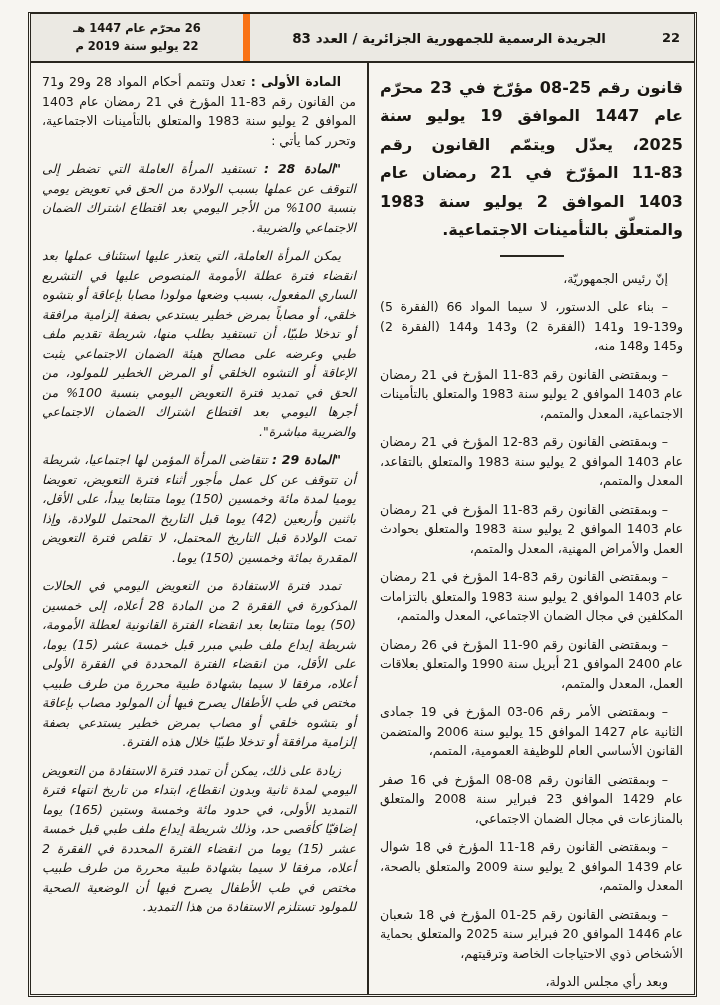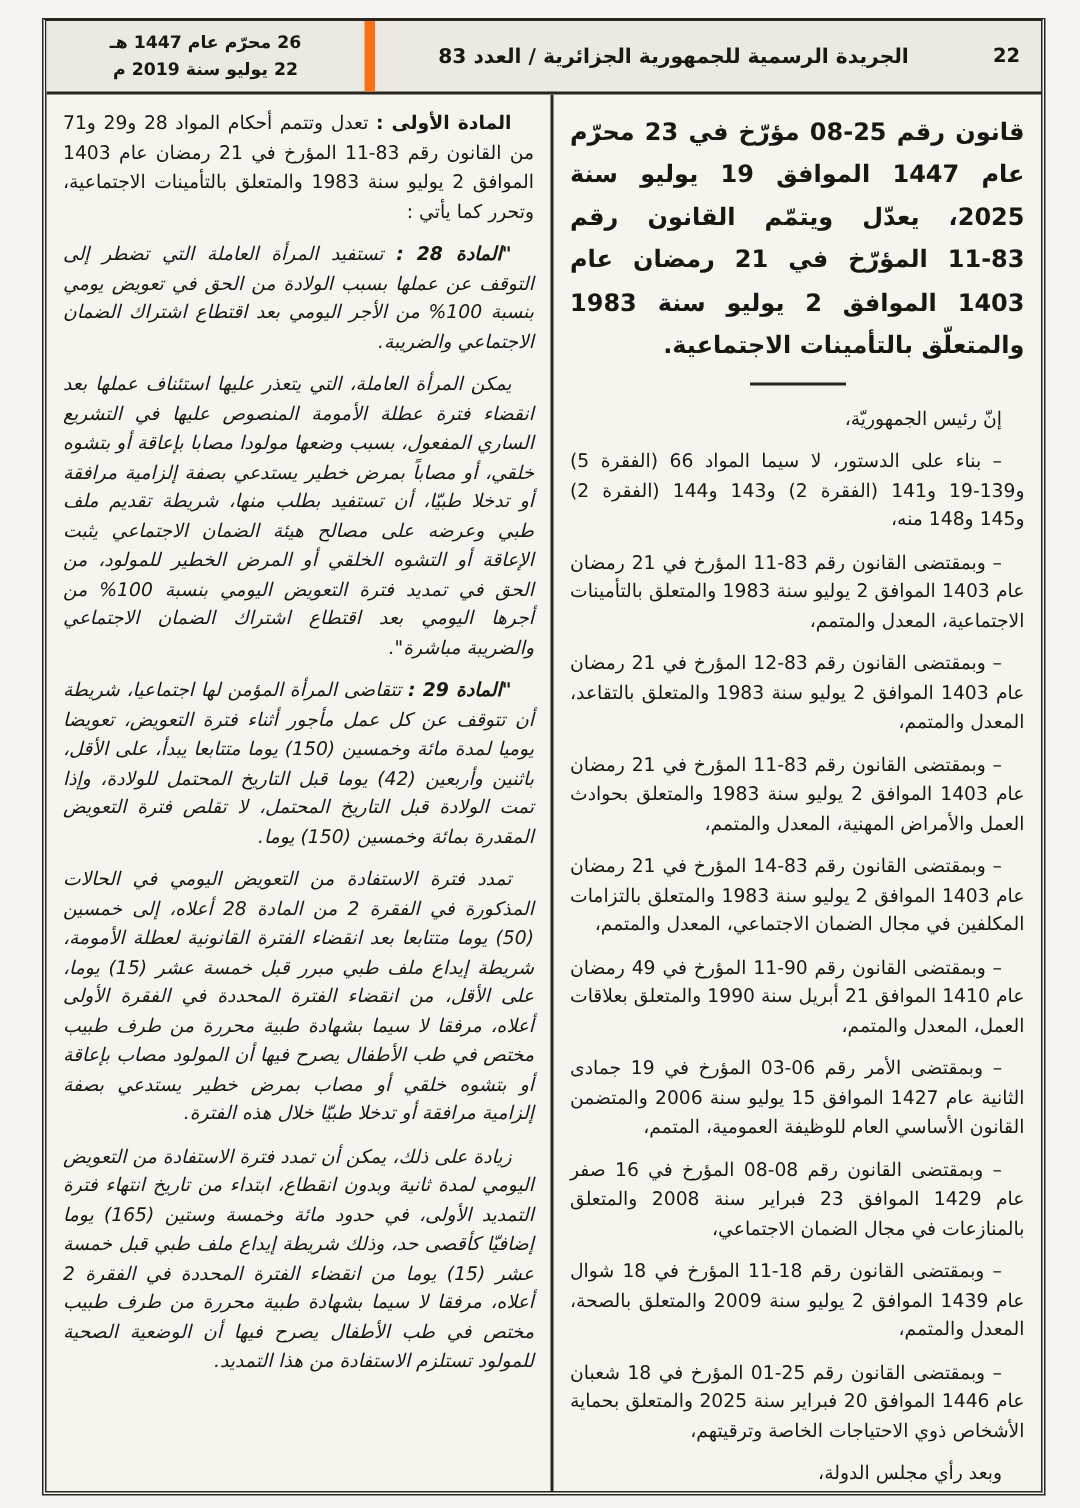--- a/index.html
+++ b/index.html
@@ -92,21 +92,21 @@
 
       <section class="col col-preamble">
         <h1 class="law-title">قانون رقم 25‏-‏08 مؤرّخ في 23 محرّم عام 1447 الموافق 19 يوليو سنة 2025، يعدّل ويتمّم القانون رقم 83‏-‏11 المؤرّخ في 21 رمضان عام 1403 الموافق 2 يوليو سنة 1983 والمتعلّق بالتأمينات الاجتماعية.</h1>
         <div class="title-rule"></div>
         <p class="intro">إنّ رئيس الجمهوريّة،</p>
         <p class="visa">– بناء على الدستور، لا سيما المواد 66 (الفقرة 5) و139‏-‏19 و141 (الفقرة 2) و143 و144 (الفقرة 2) و145 و148 منه،</p>
         <p class="visa">– وبمقتضى القانون رقم 83‏-‏11 المؤرخ في 21 رمضان عام 1403 الموافق 2 يوليو سنة 1983 والمتعلق بالتأمينات الاجتماعية، المعدل والمتمم،</p>
         <p class="visa">– وبمقتضى القانون رقم 83‏-‏12 المؤرخ في 21 رمضان عام 1403 الموافق 2 يوليو سنة 1983 والمتعلق بالتقاعد، المعدل والمتمم،</p>
         <p class="visa">– وبمقتضى القانون رقم 83‏-‏11 المؤرخ في 21 رمضان عام 1403 الموافق 2 يوليو سنة 1983 والمتعلق بحوادث العمل والأمراض المهنية، المعدل والمتمم،</p>
         <p class="visa">– وبمقتضى القانون رقم 83‏-‏14 المؤرخ في 21 رمضان عام 1403 الموافق 2 يوليو سنة 1983 والمتعلق بالتزامات المكلفين في مجال الضمان الاجتماعي، المعدل والمتمم،</p>
-        <p class="visa">– وبمقتضى القانون رقم 90‏-‏11 المؤرخ في 49 رمضان عام 1410 الموافق 21 أبريل سنة 1990 والمتعلق بعلاقات العمل، المعدل والمتمم،</p>
+        <p class="visa">– وبمقتضى القانون رقم 90‏-‏11 المؤرخ في 26 رمضان عام 2400 الموافق 21 أبريل سنة 1990 والمتعلق بعلاقات العمل، المعدل والمتمم،</p>
         <p class="visa">– وبمقتضى الأمر رقم 06‏-‏03 المؤرخ في 19 جمادى الثانية عام 1427 الموافق 15 يوليو سنة 2006 والمتضمن القانون الأساسي العام للوظيفة العمومية، المتمم،</p>
         <p class="visa">– وبمقتضى القانون رقم 08‏-‏08 المؤرخ في 16 صفر عام 1429 الموافق 23 فبراير سنة 2008 والمتعلق بالمنازعات في مجال الضمان الاجتماعي،</p>
         <p class="visa">– وبمقتضى القانون رقم 18‏-‏11 المؤرخ في 18 شوال عام 1439 الموافق 2 يوليو سنة 2009 والمتعلق بالصحة، المعدل والمتمم،</p>
         <p class="visa">– وبمقتضى القانون رقم 25‏-‏01 المؤرخ في 18 شعبان عام 1446 الموافق 20 فبراير سنة 2025 والمتعلق بحماية الأشخاص ذوي الاحتياجات الخاصة وترقيتهم،</p>
         <p class="closing">وبعد رأي مجلس الدولة،</p>
         <p class="closing">وبعد مصادقة البرلمان،</p>
         <p class="enact">يصدر القانون الأجر نصه :</p>
       </section>
 
       <section class="col col-articles">

